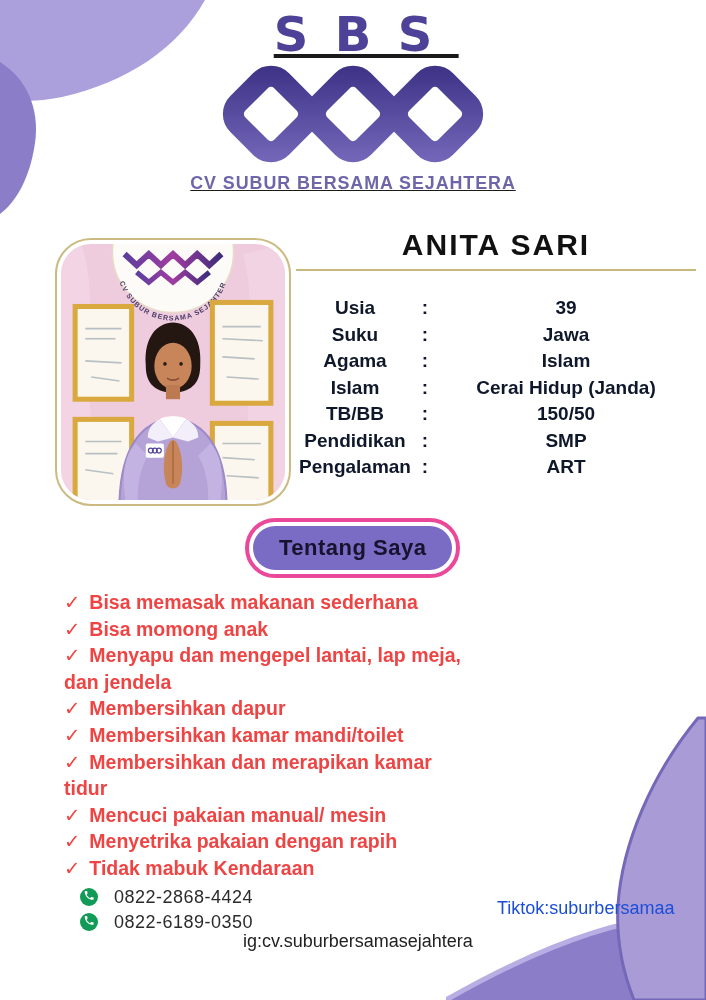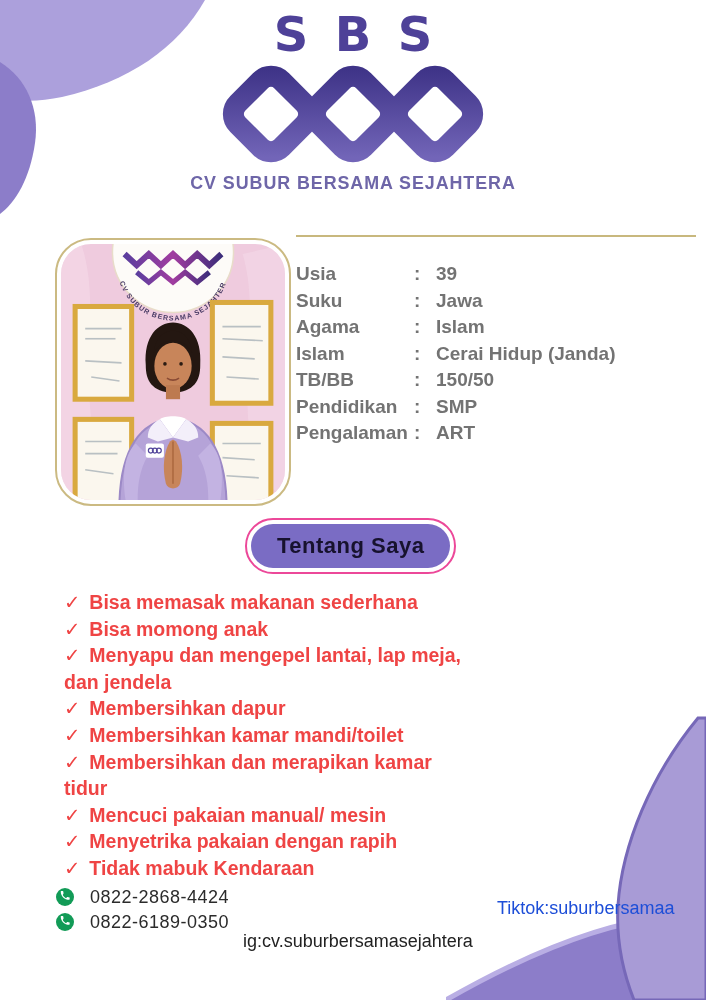--- a/index.html
+++ b/index.html
@@ -6,21 +6,21 @@
   *{box-sizing:border-box;}
   .page{
     position:relative;width:706px;height:1000px;background:#ffffff;
     overflow:hidden;font-family:"Liberation Sans",sans-serif;color:#1a1a1a;
   }
   
   .corner{position:absolute;pointer-events:none;}
   .corner.tl{left:0;top:0;}
   .corner.br{right:0;bottom:0;}
   
-  .brand{position:absolute;left:0;top:0;width:706px;text-align:center;}
+  .brand{position:absolute;left:0;top:0;width:706px;text-align:center;text-decoration:underline;}
   .brand-sbs{
     margin-top:6px;font-size:48px;font-weight:900;letter-spacing:0.55em;
     color:#4e4198;text-indent:0.55em;
     font-family:"DejaVu Sans","Liberation Sans",sans-serif;
   }
   .brand-chain{margin:-4px auto 0;display:block;}
   .brand-company{
     margin-top:2px;font-size:19px;font-weight:700;letter-spacing:1px;
     color:#6e66a8;transform:scaleX(.94);
     font-family:"Liberation Sans",sans-serif;
@@ -32,42 +32,42 @@
   }
   .photo-inner{width:100%;height:100%;border-radius:30px;overflow:hidden;}
   
   .right-col{position:absolute;left:296px;top:228px;width:400px;}
   .person-name{
     text-align:center;font-size:30px;font-weight:800;letter-spacing:2px;
     color:#111;font-family:"Liberation Sans",sans-serif;
   }
   .name-rule{height:2px;background:#c8b87e;margin-top:7px;}
   .details{margin-top:24px;}
-  .detail-row{display:flex;font-size:19px;font-weight:700;line-height:26.5px;color:#737373;}
+  .detail-row{display:flex;font-size:19px;font-weight:700;line-height:26.5px;color:#0f172a;text-align:center;}
   .detail-label{width:118px;flex:0 0 118px;}
   .detail-colon{width:22px;flex:0 0 22px;}
   .detail-value{flex:1;}
   
   .about-badge{
     position:absolute;left:245px;top:518px;
-    border:2px solid #ec4899;border-radius:999px;padding:4px;background:#fff;
+    border:4px solid #ec4899;border-radius:999px;padding:4px;background:#fff;
   }
   .about-badge-inner{
     background:#7a6cc4;border-radius:999px;padding:9px 26px;
     font-size:22px;font-weight:800;color:#17122e;letter-spacing:.5px;
   }
   
   .checklist{position:absolute;left:64px;top:589px;width:560px;}
   .check-item{
     font-size:19.5px;font-weight:700;line-height:26.6px;color:#ef4444;
     white-space:pre-line;
   }
   .check-item .tick{margin-right:9px;font-weight:400;}
   
-  .footer-phones{position:absolute;left:56px;top:885px;text-align:right;}
+  .footer-phones{position:absolute;left:80px;top:885px;text-align:right;}
   .phone-row{display:flex;align-items:center;height:24px;font-size:18px;color:#2b2b2b;letter-spacing:.5px;}
   .phone-row + .phone-row{margin-top:1px;}
   .wa-icon{width:18px;height:18px;margin-right:16px;flex:0 0 18px;}
   .footer-ig{position:absolute;left:243px;top:899px;font-size:18px;color:#222;margin-top:32px;}
   .footer-tiktok{position:absolute;left:497px;top:898px;font-size:18px;color:#1d4ed8;}
 </style>
 </head>
 <body>
 
 <div class="page">
@@ -181,20 +181,21 @@
           </g>
 
           <path d="M104,238 C100,222 102,206 108,196 L111,194 L114,196 C120,206 122,222 118,238 C116,244 106,244 104,238 Z" fill="#c8855a"></path>
           <line x1="111" y1="196" x2="111" y2="238" stroke="#a9653c" stroke-width="1.4"></line>
         </g>
       </svg>
     </div>
   </div>
 
   <div class="right-col">
+    <div class="person-name">ANITA SARI</div>
     <div class="name-rule"></div>
 
     <div class="details">
       <div class="detail-row">
         <span class="detail-label">Usia</span>
         <span class="detail-colon">:</span>
         <span class="detail-value">39</span>
       </div>
       <div class="detail-row">
         <span class="detail-label">Suku</span>

